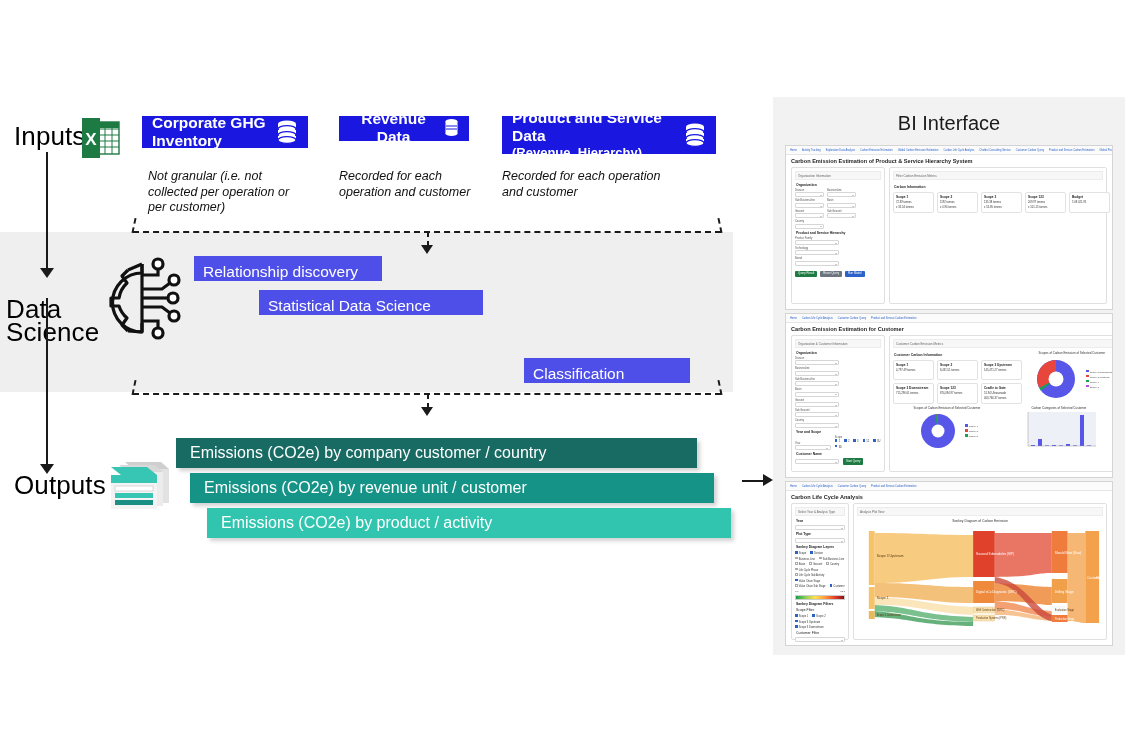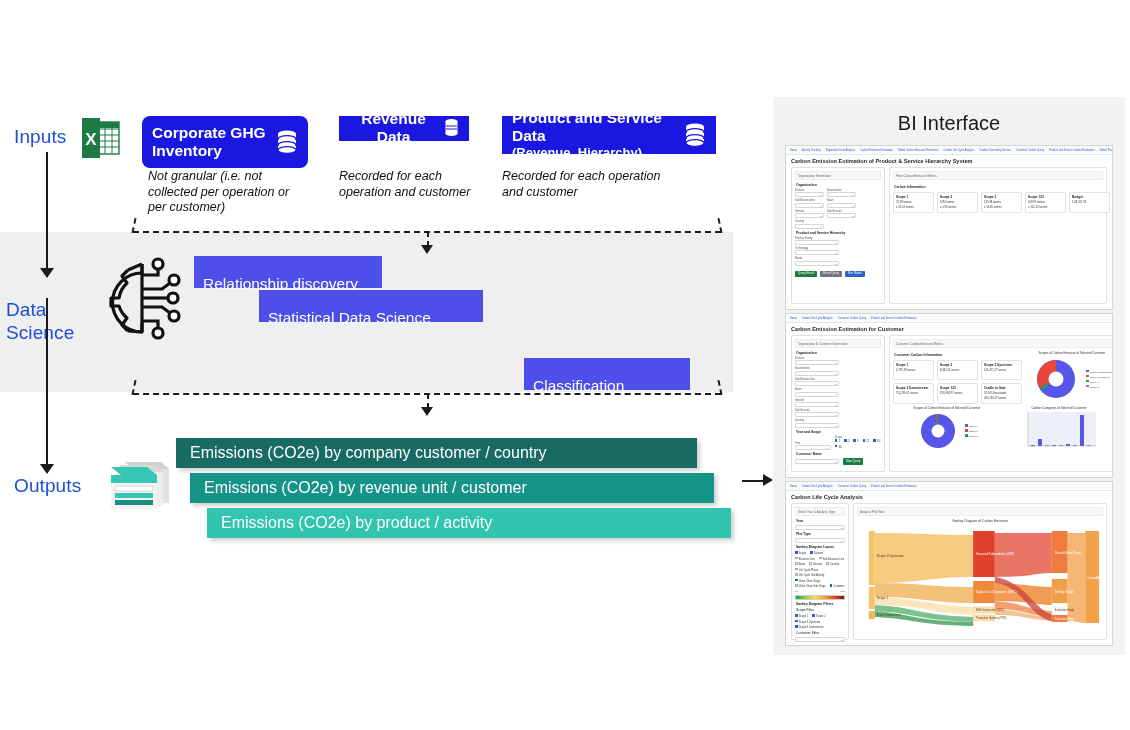--- a/index.html
+++ b/index.html
@@ -12,21 +12,21 @@
   #root { position: relative; width: 1130px; height: 730px; }
 
   
   .ds-band {
     position: absolute; left: 0; top: 232px; width: 733px; height: 160px;
     background: #efefef;
   }
 
   
   .row-label {
-    position: absolute; color: #1d4ed8; font-size: 19px; line-height: 23px;
+    position: absolute; color: #000000; font-size: 26px; line-height: 23px;
     font-family: "Liberation Sans", sans-serif; letter-spacing: .1px;
   }
   #lbl-inputs  { left: 14px; top: 125px; }
   #lbl-ds      { left: 6px; top: 298px; width: 80px; }
   #lbl-outputs { left: 14px; top: 474px; }
 
   
   .vline { position: absolute; left: 46px; width: 2px; background: #1a1a1a; }
   #vline1 { top: 152px; height: 118px; }
   #vline2 { top: 298px; height: 168px; }
@@ -42,21 +42,21 @@
   #excel-icon { position: absolute; left: 82px; top: 118px; width: 38px; height: 40px; }
 
   
   .inbox {
     position: absolute; background: #1a18e0; color: #fff;
     font-weight: bold; padding: 6px 10px 7px 10px;
     display: flex; align-items: center; justify-content: space-between;
   }
   .inbox .txt { font-size: 15.5px; line-height: 18px; }
   .inbox .sub { font-size: 13px; line-height: 15px; font-weight: bold; display:block;}
-  #in1 { left: 142px; top: 116px; width: 166px; height: 52px; border-radius: 8px; }
+  #in1 { left: 142px; top: 116px; width: 166px; height: 32px; }
   #in2 { left: 339px; top: 116px; width: 130px; height: 25px; text-align: center; }
   #in3 { left: 502px; top: 116px; width: 214px; height: 38px; }
   .db-icon { flex: 0 0 auto; margin-left: 6px; }
 
   .note {
     position: absolute; font-style: italic; font-size: 12.5px; line-height: 15.5px;
     color: #111; font-family: "Liberation Sans", sans-serif;
   }
   #note1 { left: 148px; top: 169px; width: 160px; }
   #note2 { left: 339px; top: 169px; width: 150px; }
@@ -86,21 +86,21 @@
   #br-top { left: 133px; top: 231px; width: 588px; height: 30px; }
   #br-bot { left: 133px; top: 393px; width: 588px; height: 30px; }
 
   
   #ai-icon { position: absolute; left: 106px; top: 256px; width: 82px; height: 84px; }
 
   
   .ds-box {
     position: absolute; background: #4e4ee8; color: #fff;
     font-size: 15.5px; line-height: 24px; height: 25px;
-    padding: 16px 9px; white-space: nowrap;
+    padding: 4px 9px; white-space: nowrap;
     font-family: "Liberation Sans", sans-serif;
   }
   #ds0 { left: 194px; top: 256px; width: 188px; }
   #ds1 { left: 259px; top: 290px; width: 224px; }
   #ds2 { left: 337px; top: 324px; width: 237px; }
   #ds3 { left: 524px; top: 358px; width: 166px; }
 
   
   #stack-icon { position: absolute; left: 95px; top: 458px; width: 78px; height: 56px; }
 

